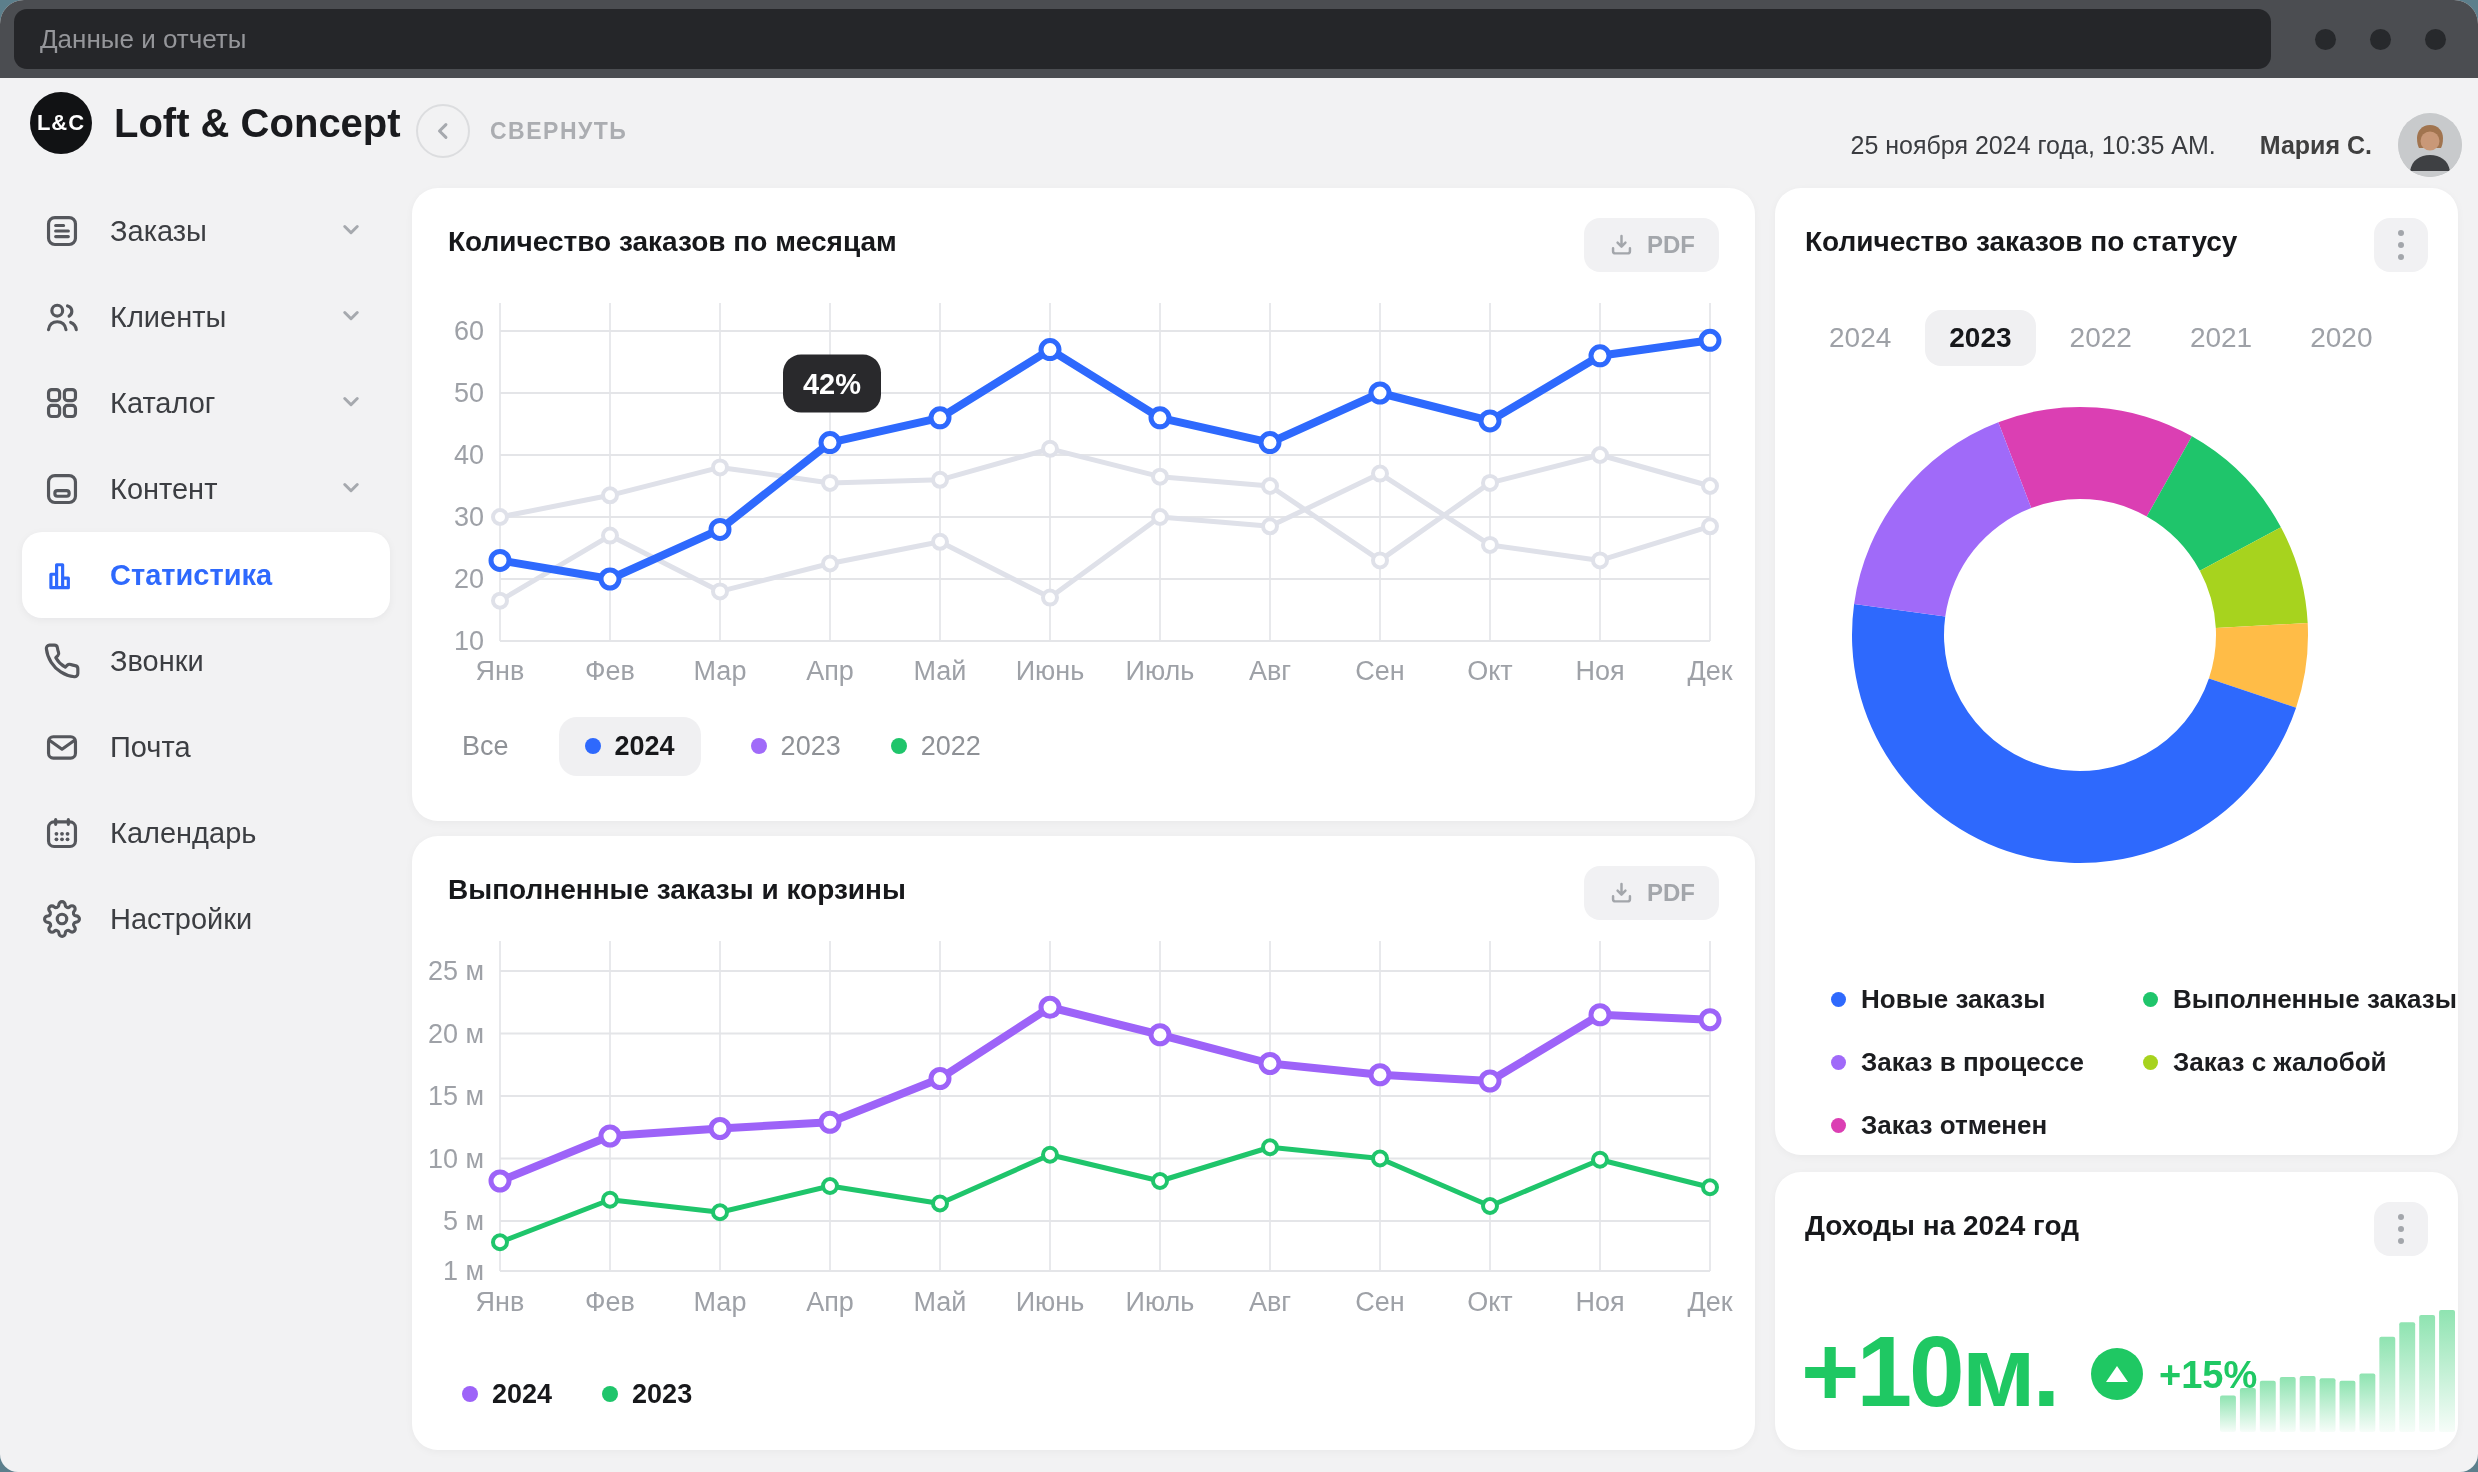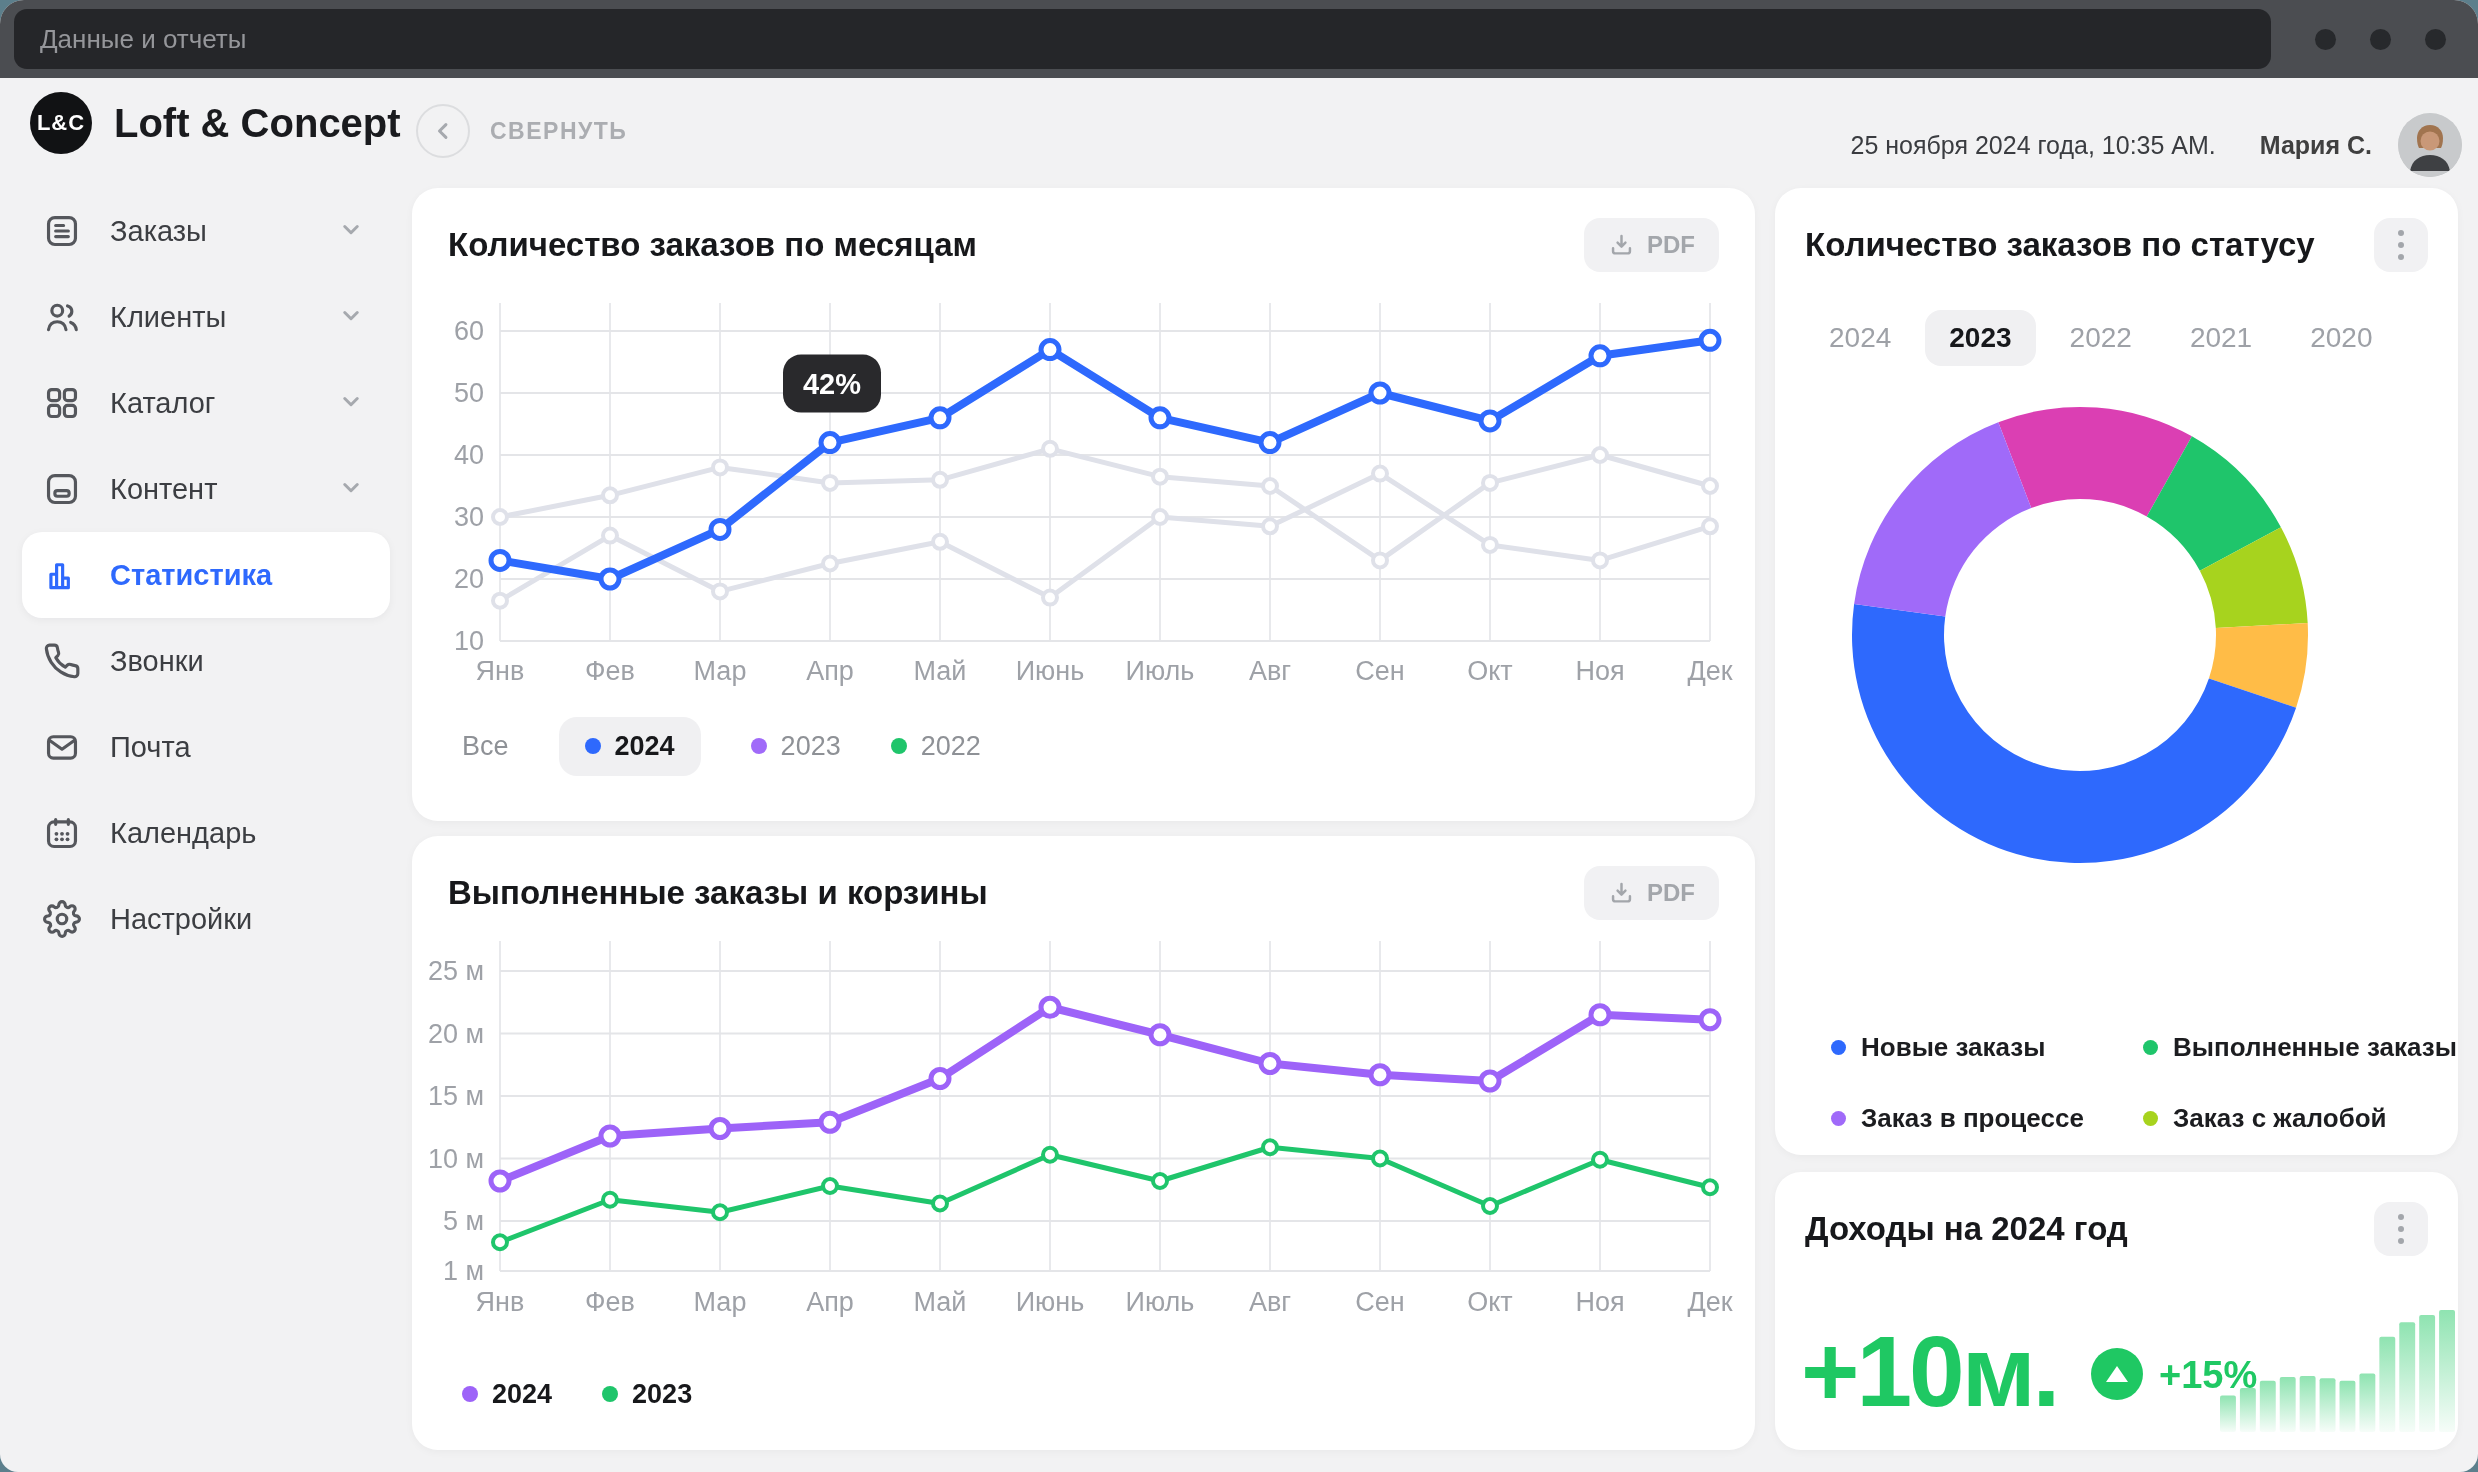--- a/index.html
+++ b/index.html
@@ -51,21 +51,21 @@
   .avatar { width:64px; height:64px; border-radius:50%; overflow:hidden; cursor:pointer;
             background:linear-gradient(180deg,#D9DBDC,#BFC1C3); }
 
   
   .card { position:absolute; background:#fff; border-radius:26px; box-shadow:0 2px 8px rgba(25,28,35,.04); }
   #card-orders    { left:0;      top:110px;  width:1343px; height:633px; }
   #card-completed { left:0;      top:758px;  width:1343px; height:614px; }
   #card-status    { left:1363px; top:110px;  width:683px;  height:967px; }
   #card-revenue   { left:1363px; top:1094px; width:683px;  height:278px; }
 
-  .card-title { position:absolute; left:36px; top:38px; font-size:33px; font-weight:700; color:#17181B; }
+  .card-title { position:absolute; left:36px; top:38px; font-size:28px; font-weight:700; color:#17181B; }
   #card-status .card-title, #card-revenue .card-title { left:30px; }
 
   .pdf-btn { position:absolute; right:36px; top:30px; height:54px; padding:0 24px; border-radius:16px;
              background:#F1F1F3; display:flex; align-items:center; gap:12px; color:#A3A6AB;
              font-size:24px; font-weight:700; border:none; cursor:pointer; font-family:inherit; }
   .pdf-btn svg { width:27px; height:27px; stroke:#A3A6AB; stroke-width:2.2; fill:none;
                  stroke-linecap:round; stroke-linejoin:round; }
   .kebab-btn { position:absolute; right:30px; top:30px; width:54px; height:54px; border-radius:16px;
                background:#F1F1F3; border:none; display:flex; flex-direction:column; gap:6px;
                align-items:center; justify-content:center; cursor:pointer; }
@@ -84,22 +84,22 @@
   .legend-row { position:absolute; left:50px; top:522px; height:72px; display:flex; align-items:center; gap:50px; }
   .lg-item { display:flex; align-items:center; gap:14px; font-size:27px; color:#8E9196; font-weight:500; cursor:pointer; }
   .lg-item .dot { width:16px; height:16px; border-radius:50%; }
   .lg-item.pill { background:#F0F0F2; border-radius:18px; padding:14px 26px; color:#17181B; font-weight:700; }
   .legend-row.dark .lg-item { color:#17181B; font-weight:700; }
 
   .tabs { position:absolute; left:30px; top:122px; display:flex; align-items:center; gap:10px; }
   .tab { font-size:28px; color:#9EA1A7; padding:12px 24px; border-radius:16px; font-weight:500; cursor:pointer; }
   .tab.active { background:#F0F0F2; color:#17181B; font-weight:700; }
 
-  .status-legend { position:absolute; left:56px; top:844px; display:grid;
-                   grid-template-columns:312px auto; row-gap:40px; }
+  .status-legend { position:absolute; left:56px; top:796px; display:grid;
+                   grid-template-columns:312px auto; row-gap:32px; }
   .sl-item { display:flex; align-items:center; gap:15px; font-size:26px; font-weight:600; color:#1C1D20; cursor:pointer; }
   .sl-item .dot { width:15px; height:15px; border-radius:50%; flex:none; }
 
   
   .rev-amount { position:absolute; left:26px; top:142px; font-size:100px; font-weight:700; letter-spacing:-3px; }
   .rev-badge { position:absolute; left:316px; top:176px; width:52px; height:52px; border-radius:50%;
                display:flex; align-items:center; justify-content:center; }
   .rev-badge .tri { width:0; height:0; border-left:11px solid transparent; border-right:11px solid transparent;
                     border-bottom:16px solid #fff; }
   .rev-delta { position:absolute; left:384px; top:182px; font-size:38px; font-weight:700; }

